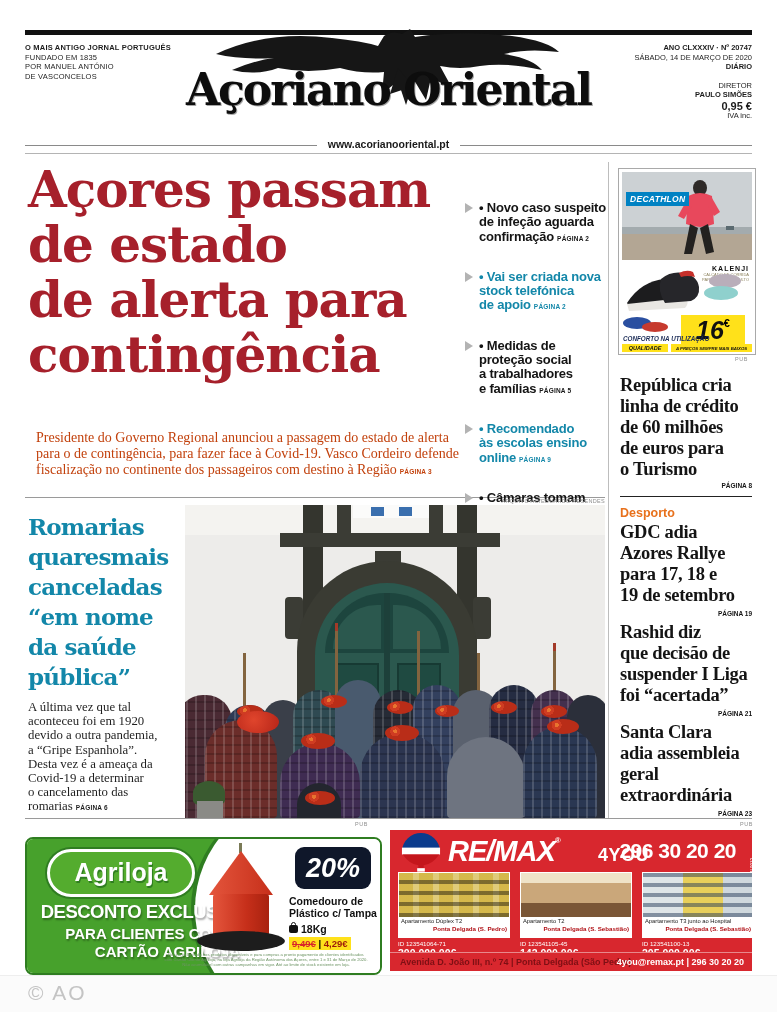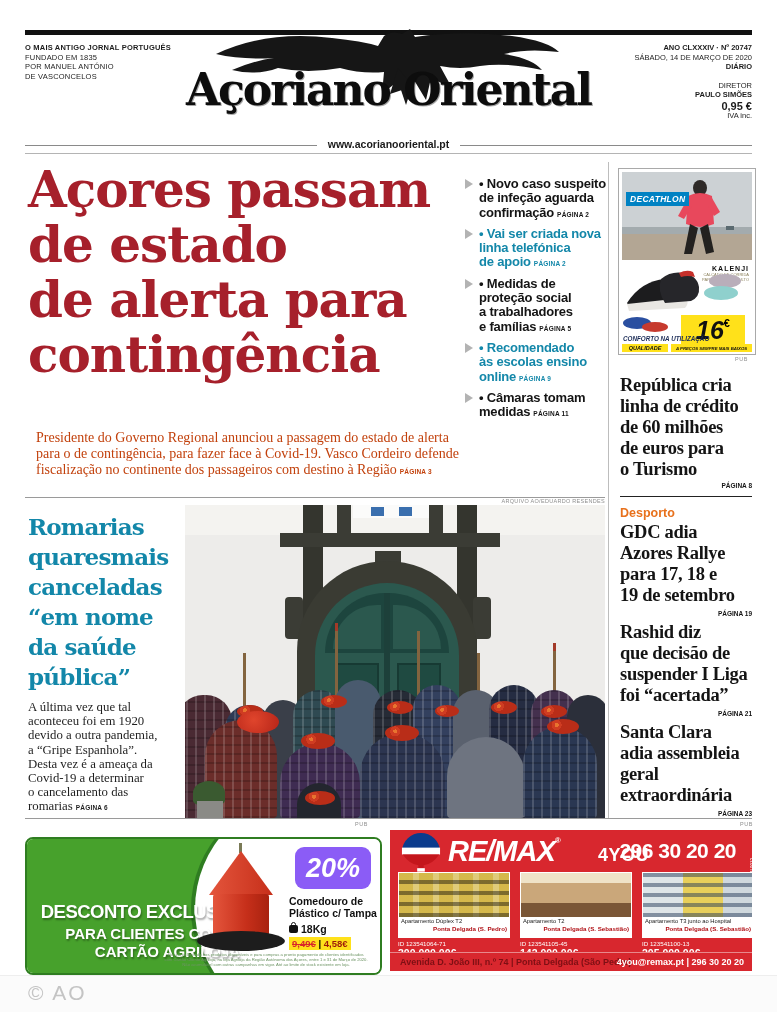--- a/index.html
+++ b/index.html
@@ -21,21 +21,21 @@
   .mastrule{left:25px;top:153px;width:727px;height:1px;background:#b4b4b4;}
 
   
   .headline{left:28px;top:162px;width:445px;font-family:"DejaVu Serif",serif;font-weight:bold;font-size:50px;line-height:55px;letter-spacing:-1px;}
   .standfirst{left:36px;top:430px;width:450px;font-family:"Liberation Serif",serif;font-size:14px;line-height:16px;color:#c2410c;}
   .pg{font-family:"Liberation Sans",sans-serif;font-size:6.5px;font-weight:bold;margin-left:3px;letter-spacing:.2px;}
   .rule-a{left:25px;top:497px;width:580px;height:1px;background:#9a9a9a;}
 
   
   .bullets{left:465px;top:177px;width:142px;}
-  .bullet{display:flex;margin-bottom:5px;}
+  .bullet{display:flex;margin-bottom:5px;margin-top:24px;}
   .bullet .arrow{width:0;height:0;border-top:5px solid transparent;border-bottom:5px solid transparent;border-left:8px solid #b3b3b3;margin:2px 6px 0 0;flex:none;}
   .bullet .txt{font-weight:bold;font-size:13px;line-height:14.3px;letter-spacing:-.2px;}
   .vrule{left:608px;top:162px;width:1px;height:656px;background:#bdbdbd;}
 
   
   .rc-head{left:620px;width:134px;font-family:"Liberation Serif",serif;font-weight:bold;font-size:18.5px;line-height:21px;letter-spacing:-.3px;color:#141414;}
   .rc-pg{left:620px;width:132px;text-align:right;font-size:6.5px;font-weight:bold;color:#141414;}
   .rc-div{left:620px;top:496px;width:132px;height:1px;background:#222;}
   .desporto{left:620px;top:506px;font-size:12.5px;font-weight:bold;}
 
@@ -72,21 +72,21 @@
   .agri-green{position:absolute;left:0;top:0;width:235px;height:100%;background:#47A12C;}
   .agri-swoosh{position:absolute;left:168px;top:-45px;width:230px;height:230px;background:#fff;border-radius:50%;box-shadow:-4px 0 0 #2f7d21;}
   .agri-logo{position:absolute;left:20px;top:10px;width:142px;height:42px;background:#54AC2E;border:3px solid #fff;border-radius:26px;box-shadow:0 0 0 2px #2f7d21;text-align:center;color:#fff;font-weight:bold;font-size:25px;line-height:40px;font-family:"Liberation Sans",sans-serif;text-shadow:1px 2px 0 #2f7d21;}
   .agri-l1{position:absolute;left:0;top:62px;width:235px;text-align:center;color:#fff;font-weight:bold;font-size:18.5px;letter-spacing:-.5px;text-shadow:1px 2px 2px rgba(0,0,0,.35);}
   .agri-l2{position:absolute;left:0;top:86px;width:235px;text-align:center;color:#fff;font-weight:bold;font-size:15px;text-shadow:1px 2px 2px rgba(0,0,0,.35);}
   .agri-l3{position:absolute;left:0;top:104px;width:235px;text-align:center;color:#fff;font-weight:bold;font-size:15px;text-shadow:1px 2px 2px rgba(0,0,0,.35);margin-left:23px;}
   .feeder-cone{position:absolute;left:182px;top:12px;width:64px;height:44px;background:linear-gradient(90deg,#e4553c,#c62f1a);clip-path:polygon(50% 0,100% 100%,0 100%);}
   .feeder-top{position:absolute;left:212px;top:4px;width:3px;height:10px;background:#7a7a56;}
   .feeder-body{position:absolute;left:186px;top:55px;width:56px;height:42px;background:linear-gradient(90deg,#e4553c,#c62f1a 60%,#a8220f);border-radius:3px;}
   .feeder-base{position:absolute;left:170px;top:92px;width:88px;height:20px;background:#1d1d1d;border-radius:50%;}
-  .disc20{position:absolute;left:268px;top:8px;width:76px;height:42px;background:#8b5cf6;border-radius:9px;color:#fff;font-weight:bold;font-style:italic;font-size:27px;text-align:center;line-height:42px;}
+  .disc20{position:absolute;left:268px;top:8px;width:76px;height:42px;background:#0f172a;border-radius:9px;color:#fff;font-weight:bold;font-style:italic;font-size:27px;text-align:center;line-height:42px;}
   .agri-prod{position:absolute;left:262px;top:56px;width:88px;font-size:10.5px;line-height:12px;font-weight:bold;color:#111;}
   .agri-kg{position:absolute;left:262px;top:84px;font-size:10.5px;font-weight:bold;color:#111;}
   .kg-ico{display:inline-block;width:9px;height:8px;background:#111;border-radius:2px;position:relative;margin-right:3px;}
   .kg-ico:before{content:"";position:absolute;left:2px;top:-3px;width:3px;height:3px;border:1.5px solid #111;border-radius:50%;}
   .agri-price{position:absolute;left:262px;top:98px;background:#FFE11A;padding:1px 3px;font-size:9.5px;font-weight:bold;}
   .agri-price .old{color:#D8252B;text-decoration:line-through;}
   .agri-price .new{color:#9c1a0a;}
   .agri-disc{position:absolute;left:130px;top:113px;width:218px;font-size:4.2px;line-height:5.2px;color:#6d9464;text-align:center;}
 
   
@@ -163,21 +163,21 @@
 <div class="abs bullets">
   <div class="bullet">
     <span class="arrow"></span>
     <span class="txt" style="color:#141414;"><span class="pre">• Novo caso suspeito
 de infeção aguarda
 confirmação</span><span class="pg">PÁGINA 2</span></span>
   </div>
   <div class="bullet">
     <span class="arrow"></span>
     <span class="txt" style="color:#1387A9;"><span class="pre">• Vai ser criada nova
-linha telefónica
+stock telefónica
 de apoio</span><span class="pg">PÁGINA 2</span></span>
   </div>
   <div class="bullet">
     <span class="arrow"></span>
     <span class="txt" style="color:#141414;"><span class="pre">• Medidas de
 proteção social
 a trabalhadores
 e famílias</span><span class="pg">PÁGINA 5</span></span>
   </div>
   <div class="bullet">
@@ -338,35 +338,36 @@
   <div class="abs" style="left:12px;top:296px;width:26px;height:17px;background:#8a8a86;"></div>
 </div>
 
 <div class="abs rule-b"></div>
 <div class="abs publbl" style="left:355px;top:821px;">PUB</div>
 <div class="abs publbl" style="left:740px;top:821px;">PUB</div>
 
 <div class="abs agri">
   <div class="agri-green"></div>
   <div class="agri-swoosh"></div>
+  <div class="agri-logo">Agriloja</div>
   <div class="agri-l1">DESCONTO EXCLUSIVO</div>
   <div class="agri-l2">PARA CLIENTES COM</div>
   <div class="agri-l3">CARTÃO AGRILOJA</div>
   <div class="feeder-top"></div>
   <div class="feeder-cone"></div>
   <div class="feeder-body"></div>
   <div class="feeder-base"></div>
   <div class="disc20">20%</div>
   <div class="agri-prod pre">Comedouro de
 Plástico c/ Tampa</div>
   <div class="agri-kg"><span class="kg-ico"></span><span>18Kg</span></div>
   <div class="agri-price">
     <span class="old">9,49€</span>
     <span>|</span>
-    <span class="new">4,58€</span>
+    <span class="new">4,29€</span>
   </div>
   <div class="agri-disc pre">Desconto limitado aos produtos disponíveis e para compras a pronto pagamento de clientes identificados
 com Cartão Cliente Agriloja, na loja Agriloja da Região Autónoma dos Açores, entre 1 e 31 de Março de 2020.
 Não acumulável com outras campanhas em vigor. Até ao limite de stock existente em loja.</div>
 </div>
 
 <div class="abs remax">
   <svg width="46" height="40" viewBox="0 0 24 21" style="position:absolute;left:8px;top:2px;">
     <path d="M12,0.5 A10,10 0 0 1 22,10 L2,10 A10,10 0 0 1 12,0.5 Z" fill="#0B3B8C"></path>
     <rect x="2" y="8.2" width="20" height="3.6" fill="#fff"></rect>

